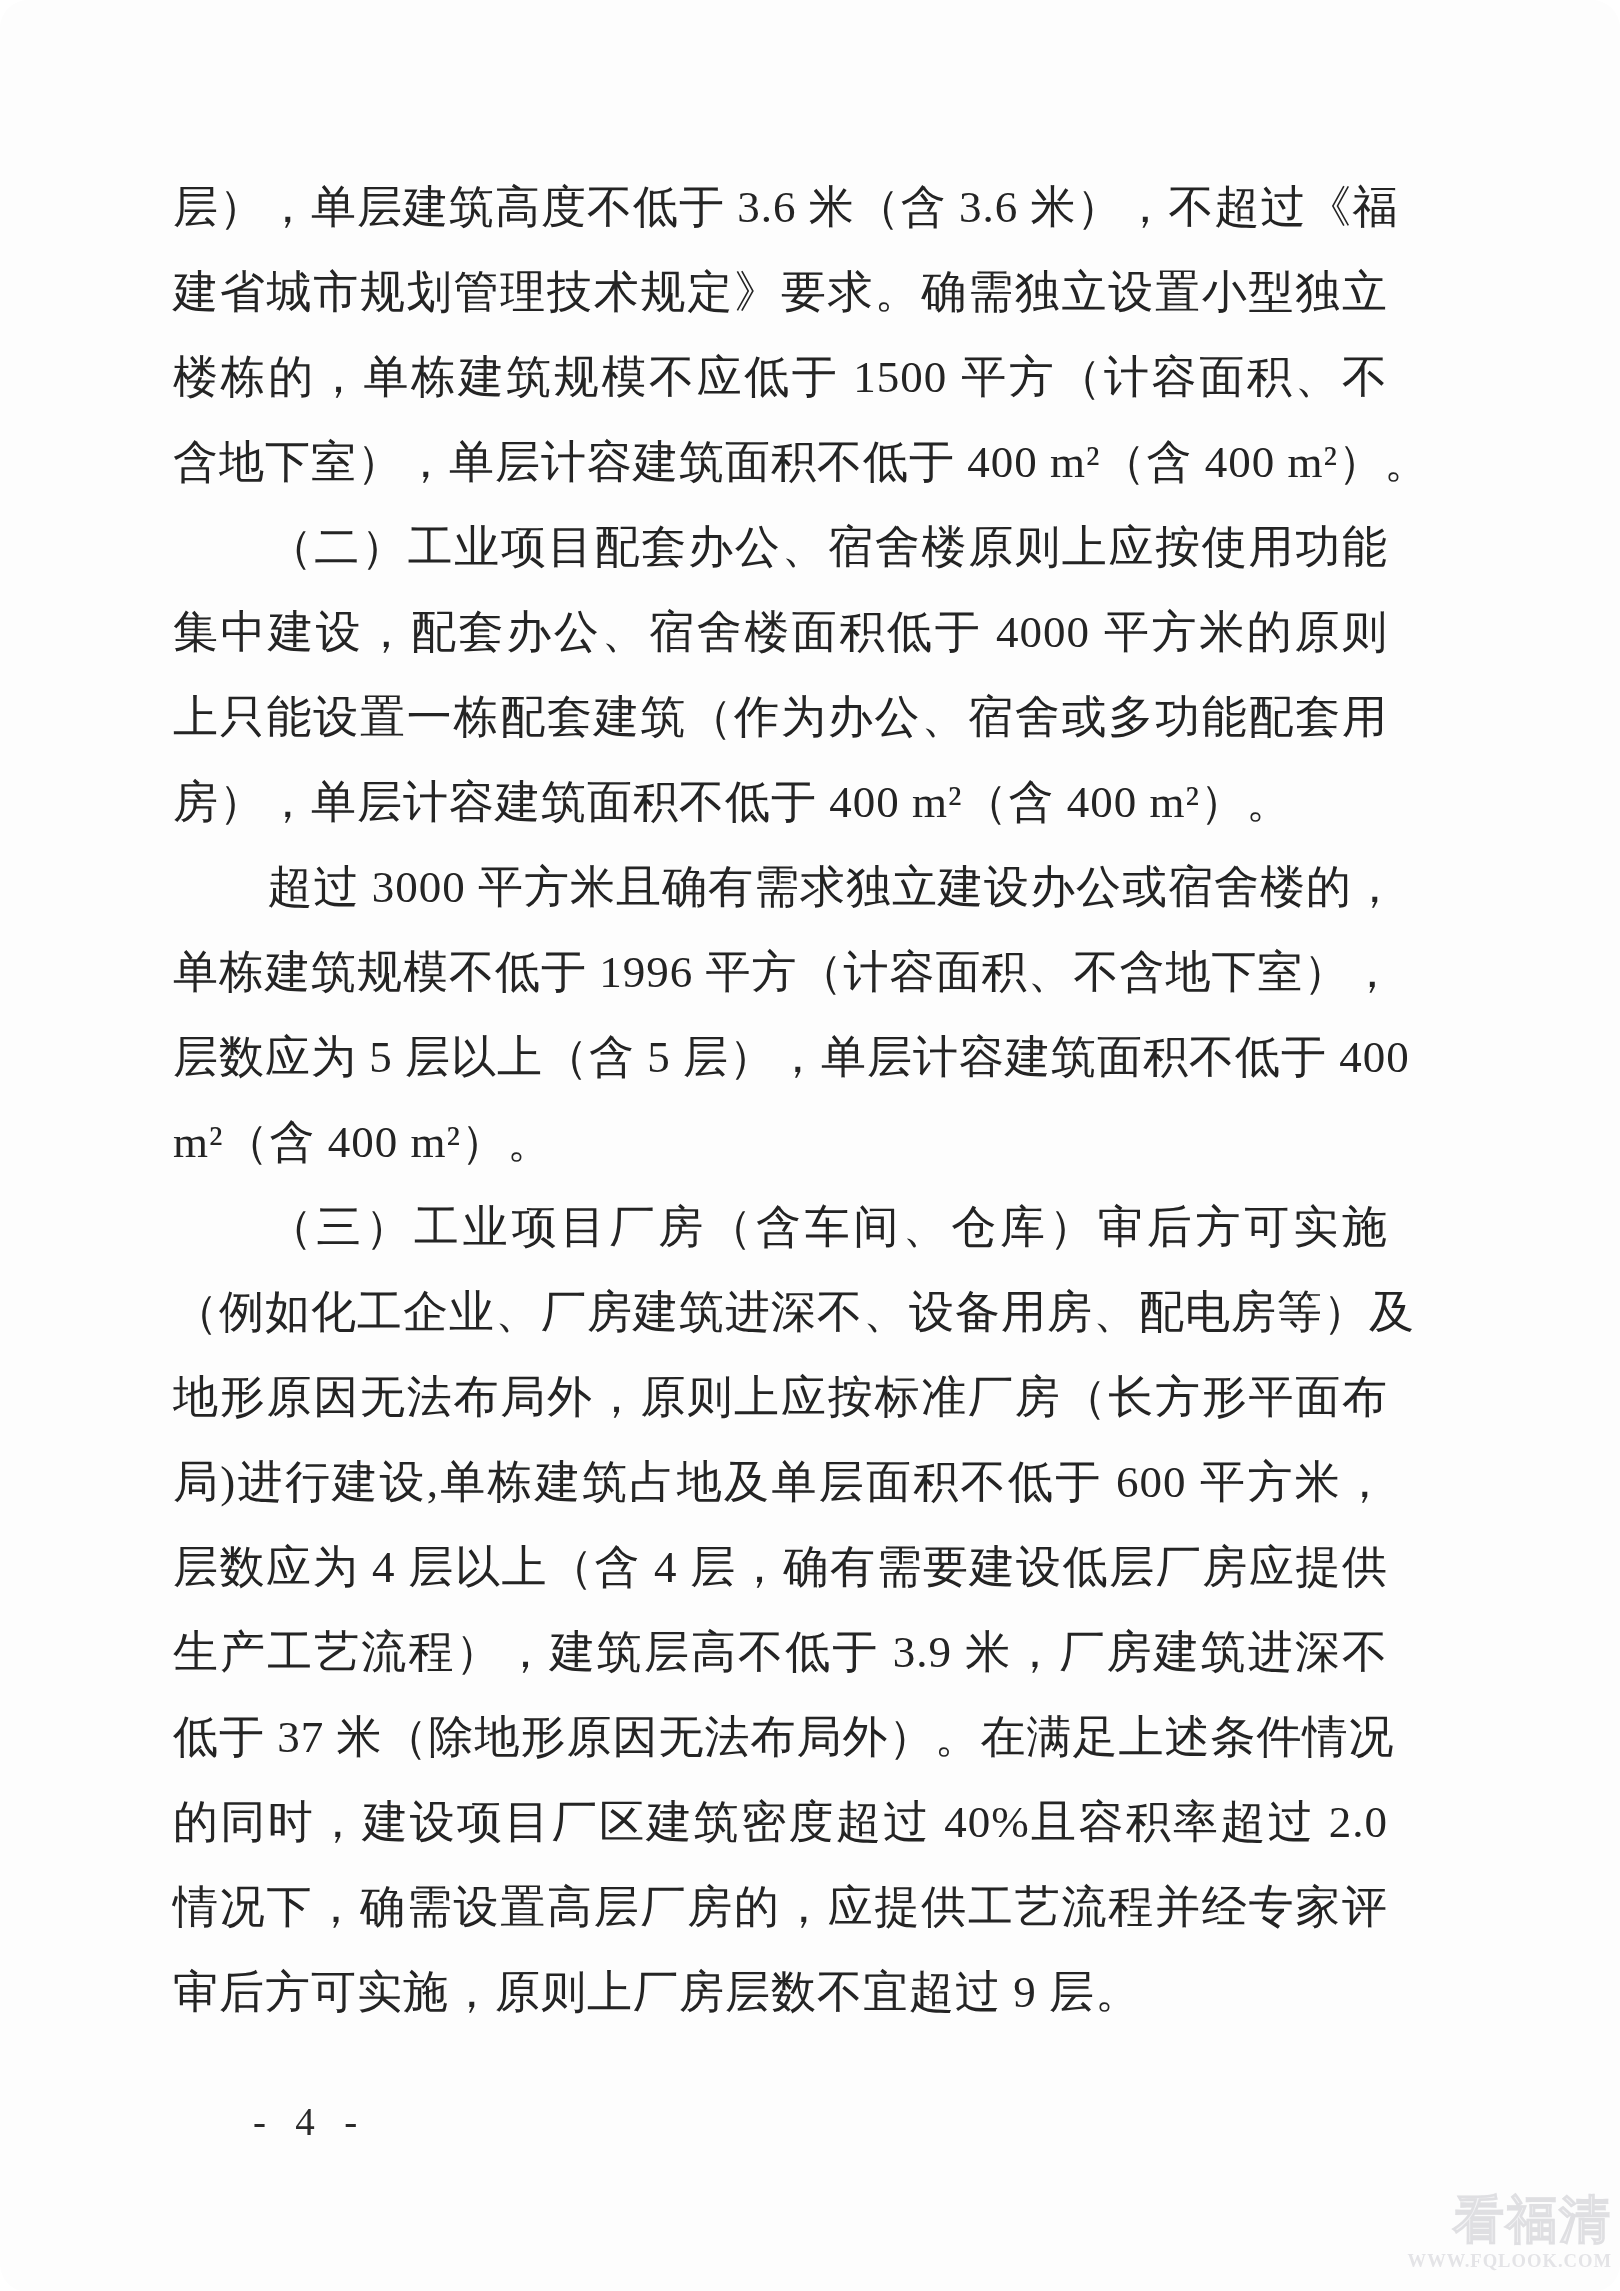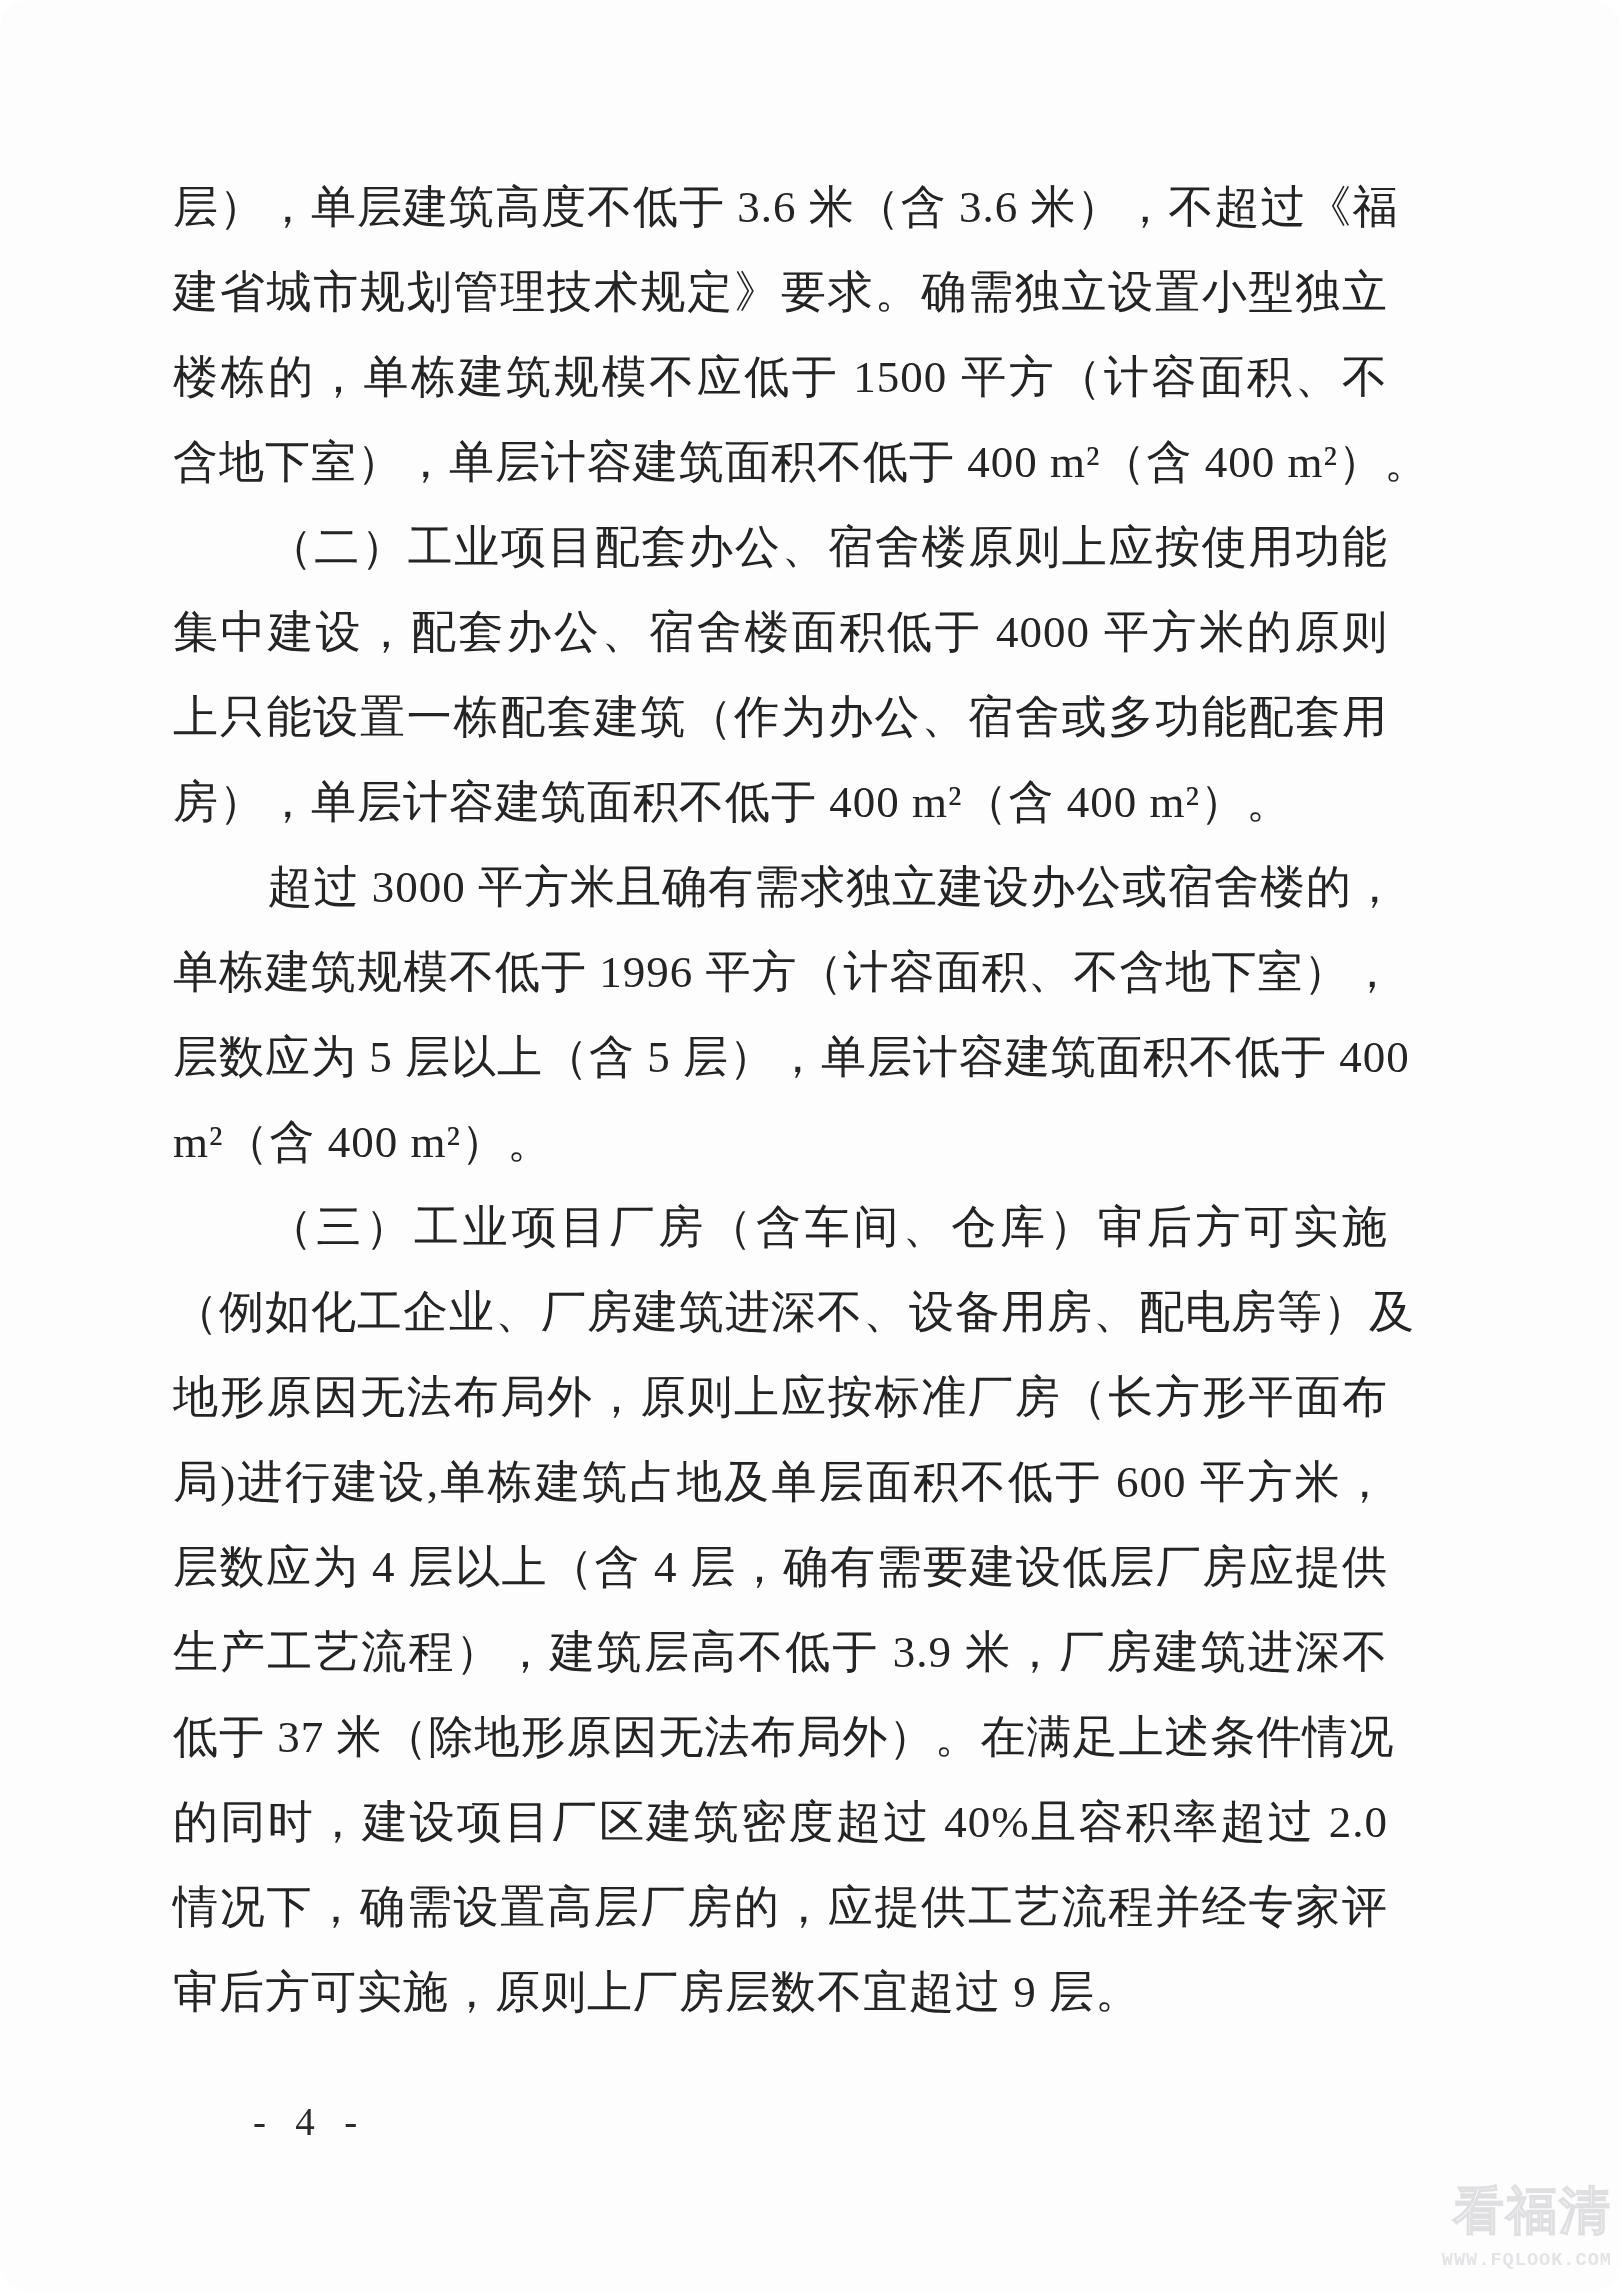--- a/index.html
+++ b/index.html
@@ -58,26 +58,26 @@
   }
   .watermark-title {
     font-size: 51px;
     font-weight: bold;
     letter-spacing: 2px;
     color: #f3f3f5;
     -webkit-text-stroke: 1px #dfdfe2;
     text-shadow: 0 0 1px #e3e3e6;
   }
   .watermark-url {
-    margin-top: 15px;
+    margin-top: 6px;
     font-size: 18.6px;
     font-weight: bold;
     letter-spacing: 1px;
     color: #e4e4e7;
-    font-family: Liberation Mono, monospace;
+    font-family: Liberation Serif, serif;
   }
 </style>
 </head>
 <body>
 
 <div class="page">
 
   <div class="text-block">
     <div class="line">层），单层建筑高度不低于 3.6 米（含 3.6 米），不超过《福</div>
     <div class="line">建省城市规划管理技术规定》要求。确需独立设置小型独立</div>

